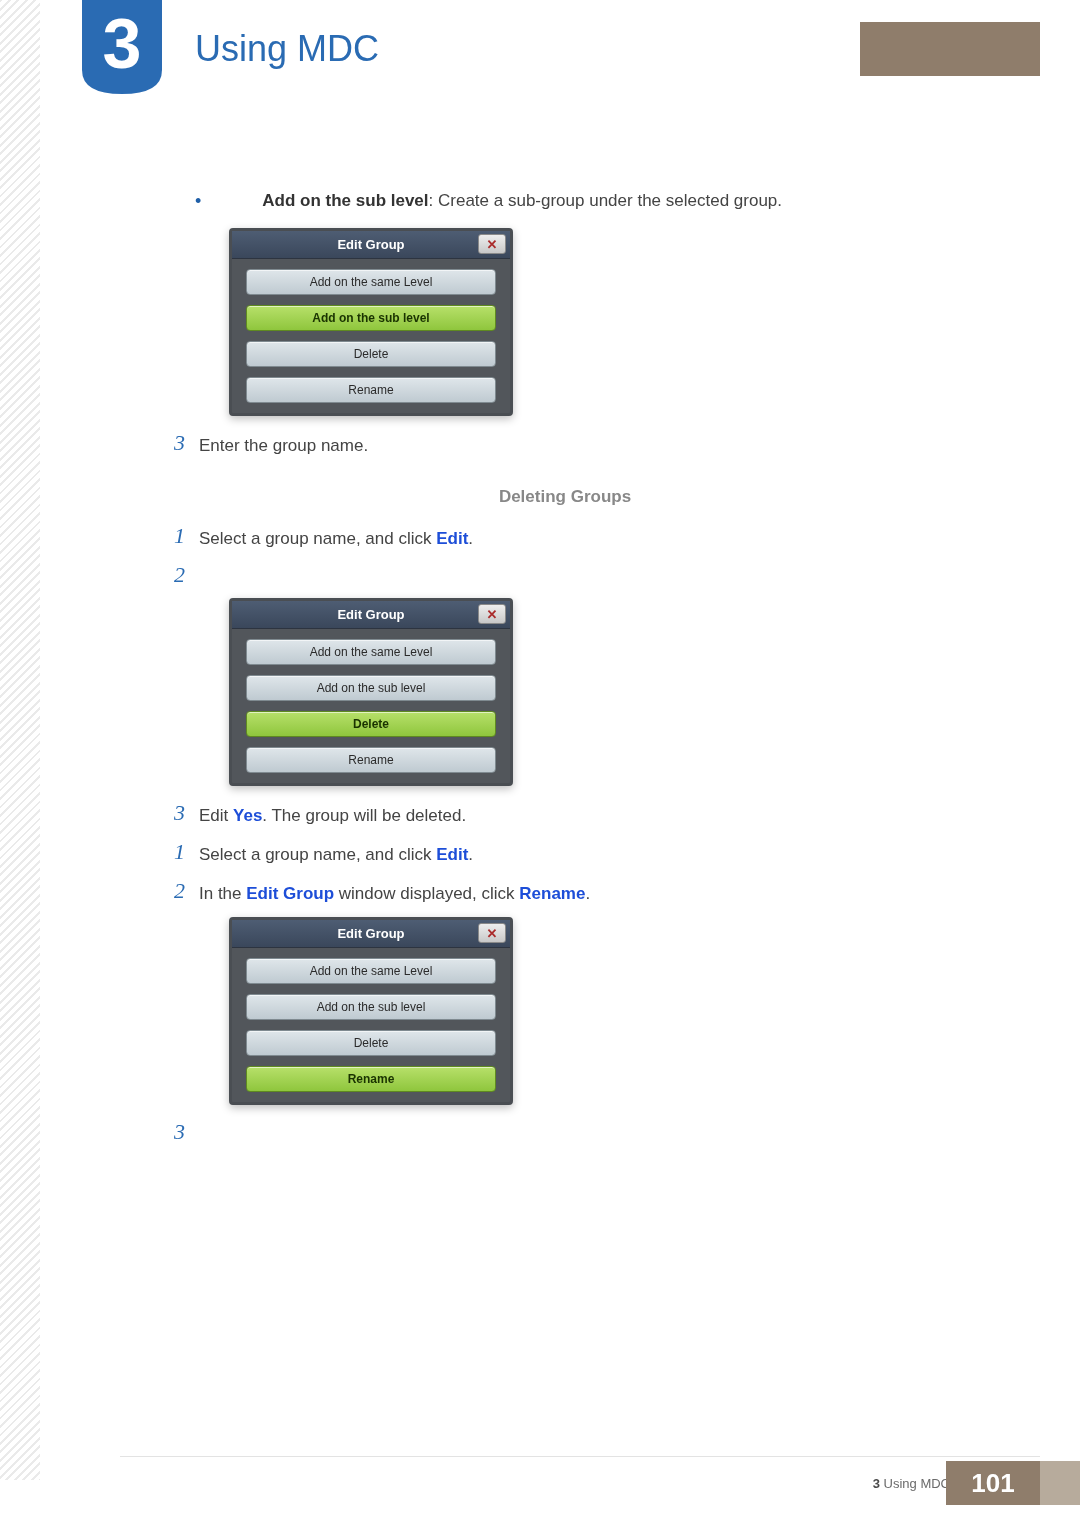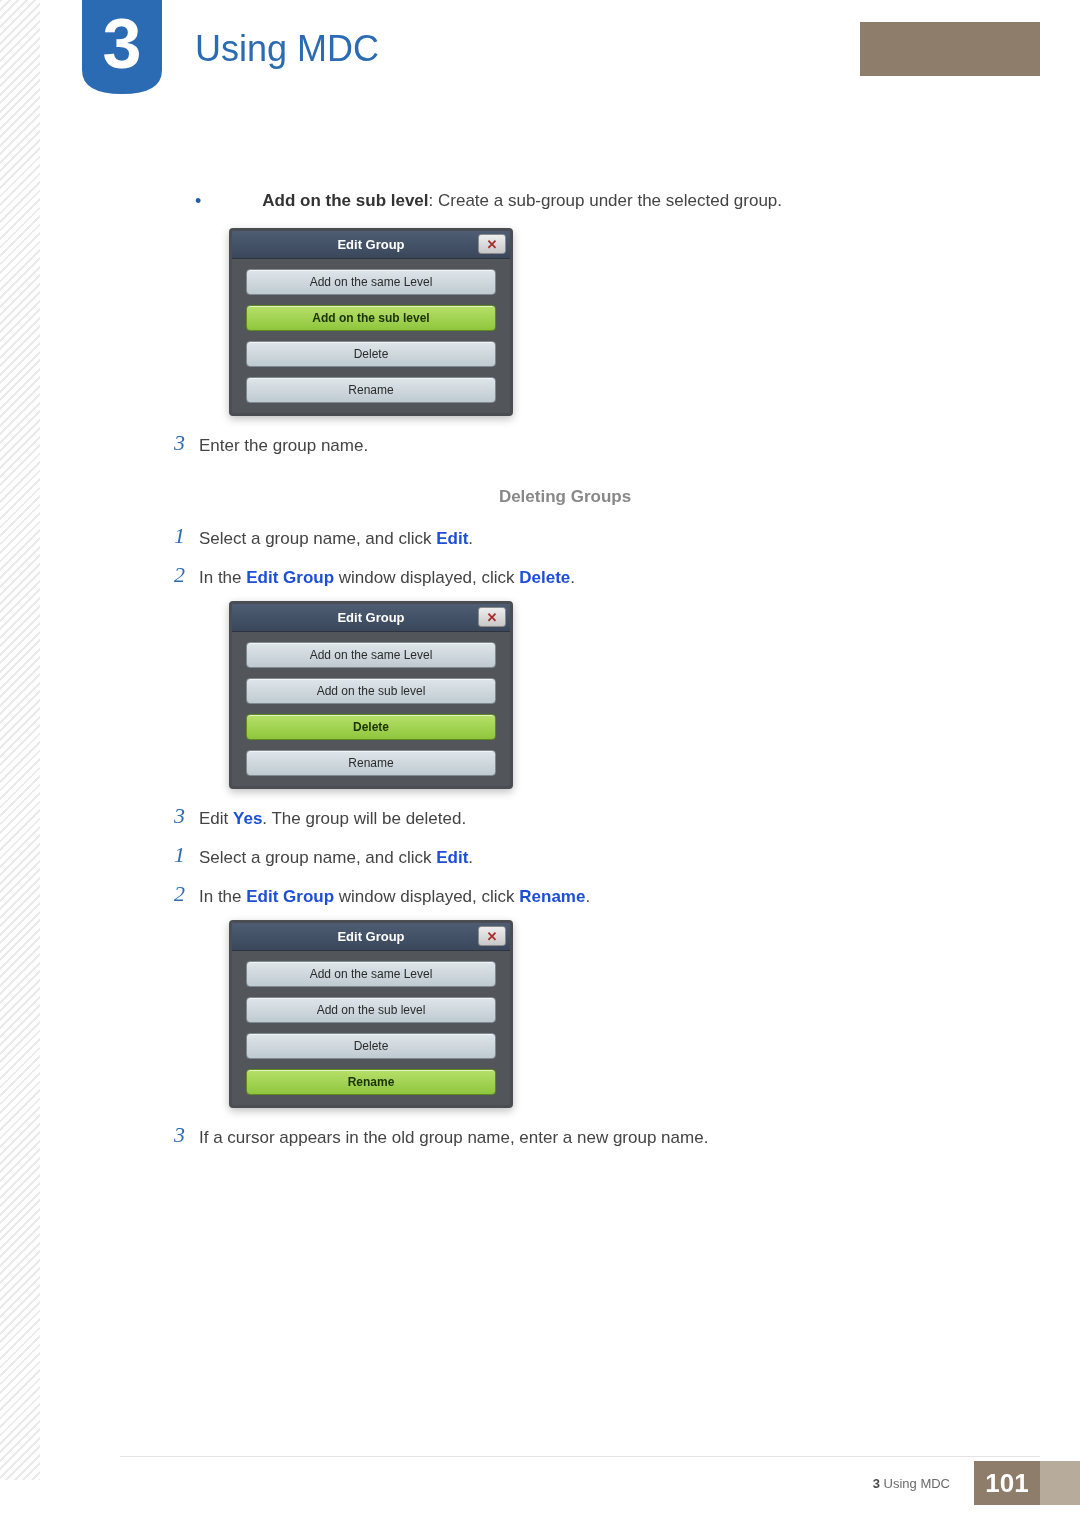--- a/index.html
+++ b/index.html
@@ -82,21 +82,21 @@
   }
   .dlg-btn.active {
     background: linear-gradient(180deg,#b7e06a 0%, #8fc63d 100%);
     border-color: #5f8a20; color: #1a3300; font-weight: 700;
   }
 
   
   .footer-section { position: absolute; right: 130px; bottom: 36px; font-size: 13px; color: #6b6b6b; }
   .footer-section b { color: #4a4a4a; }
   .footer-pagebox {
-    position: absolute; right: 40px; bottom: 22px; width: 66px; height: 44px;
+    position: absolute; right: 40px; bottom: 22px; width: 94px; height: 44px;
     background: #8f7d6b; display: flex; align-items: center; justify-content: center;
     color: #fff; font-size: 26px; font-weight: 600;
   }
   .footer-rule { position: absolute; left: 120px; right: 40px; bottom: 70px; height: 0; border-top: 1px solid #e3e3e3; }
   .right-stub { position: absolute; right: 0; bottom: 22px; width: 40px; height: 44px; background: #b7ab9c; }
 </style>
 </head>
 <body>
 <div class="page">
 
@@ -141,21 +141,20 @@
     </div>
 
     <div class="section-sub">Deleting Groups</div>
 
     <div class="step-row">
       <span class="step-num">1</span>
       <span class="step-text"><span>Select a group name, and click </span><b>Edit</b><span>.</span></span>
     </div>
     <div class="step-row">
       <span class="step-num">2</span>
-      <span class="step-text"><span>In the </span><b>Edit Group</b><span> window displayed, click </span><b>Delete</b><span>.</span></span>
     </div>
 
     <div class="dlg">
       <div class="dlg-titlebar">
         <span>Edit Group</span>
         <div class="dlg-close">
           <span>✕</span>
         </div>
       </div>
       <div class="dlg-btn">Add on the same Level</div>
@@ -187,21 +186,20 @@
         </div>
       </div>
       <div class="dlg-btn">Add on the same Level</div>
       <div class="dlg-btn">Add on the sub level</div>
       <div class="dlg-btn">Delete</div>
       <div class="dlg-btn active">Rename</div>
     </div>
 
     <div class="step-row">
       <span class="step-num">3</span>
-      <span class="step-text">If a cursor appears in the old group name, enter a new group name.</span>
     </div>
 
   </div>
 
   <div class="footer-rule"></div>
   <div class="footer-section">
     <b>3</b>
     <span> </span>
     <span>Using MDC</span>
   </div>

